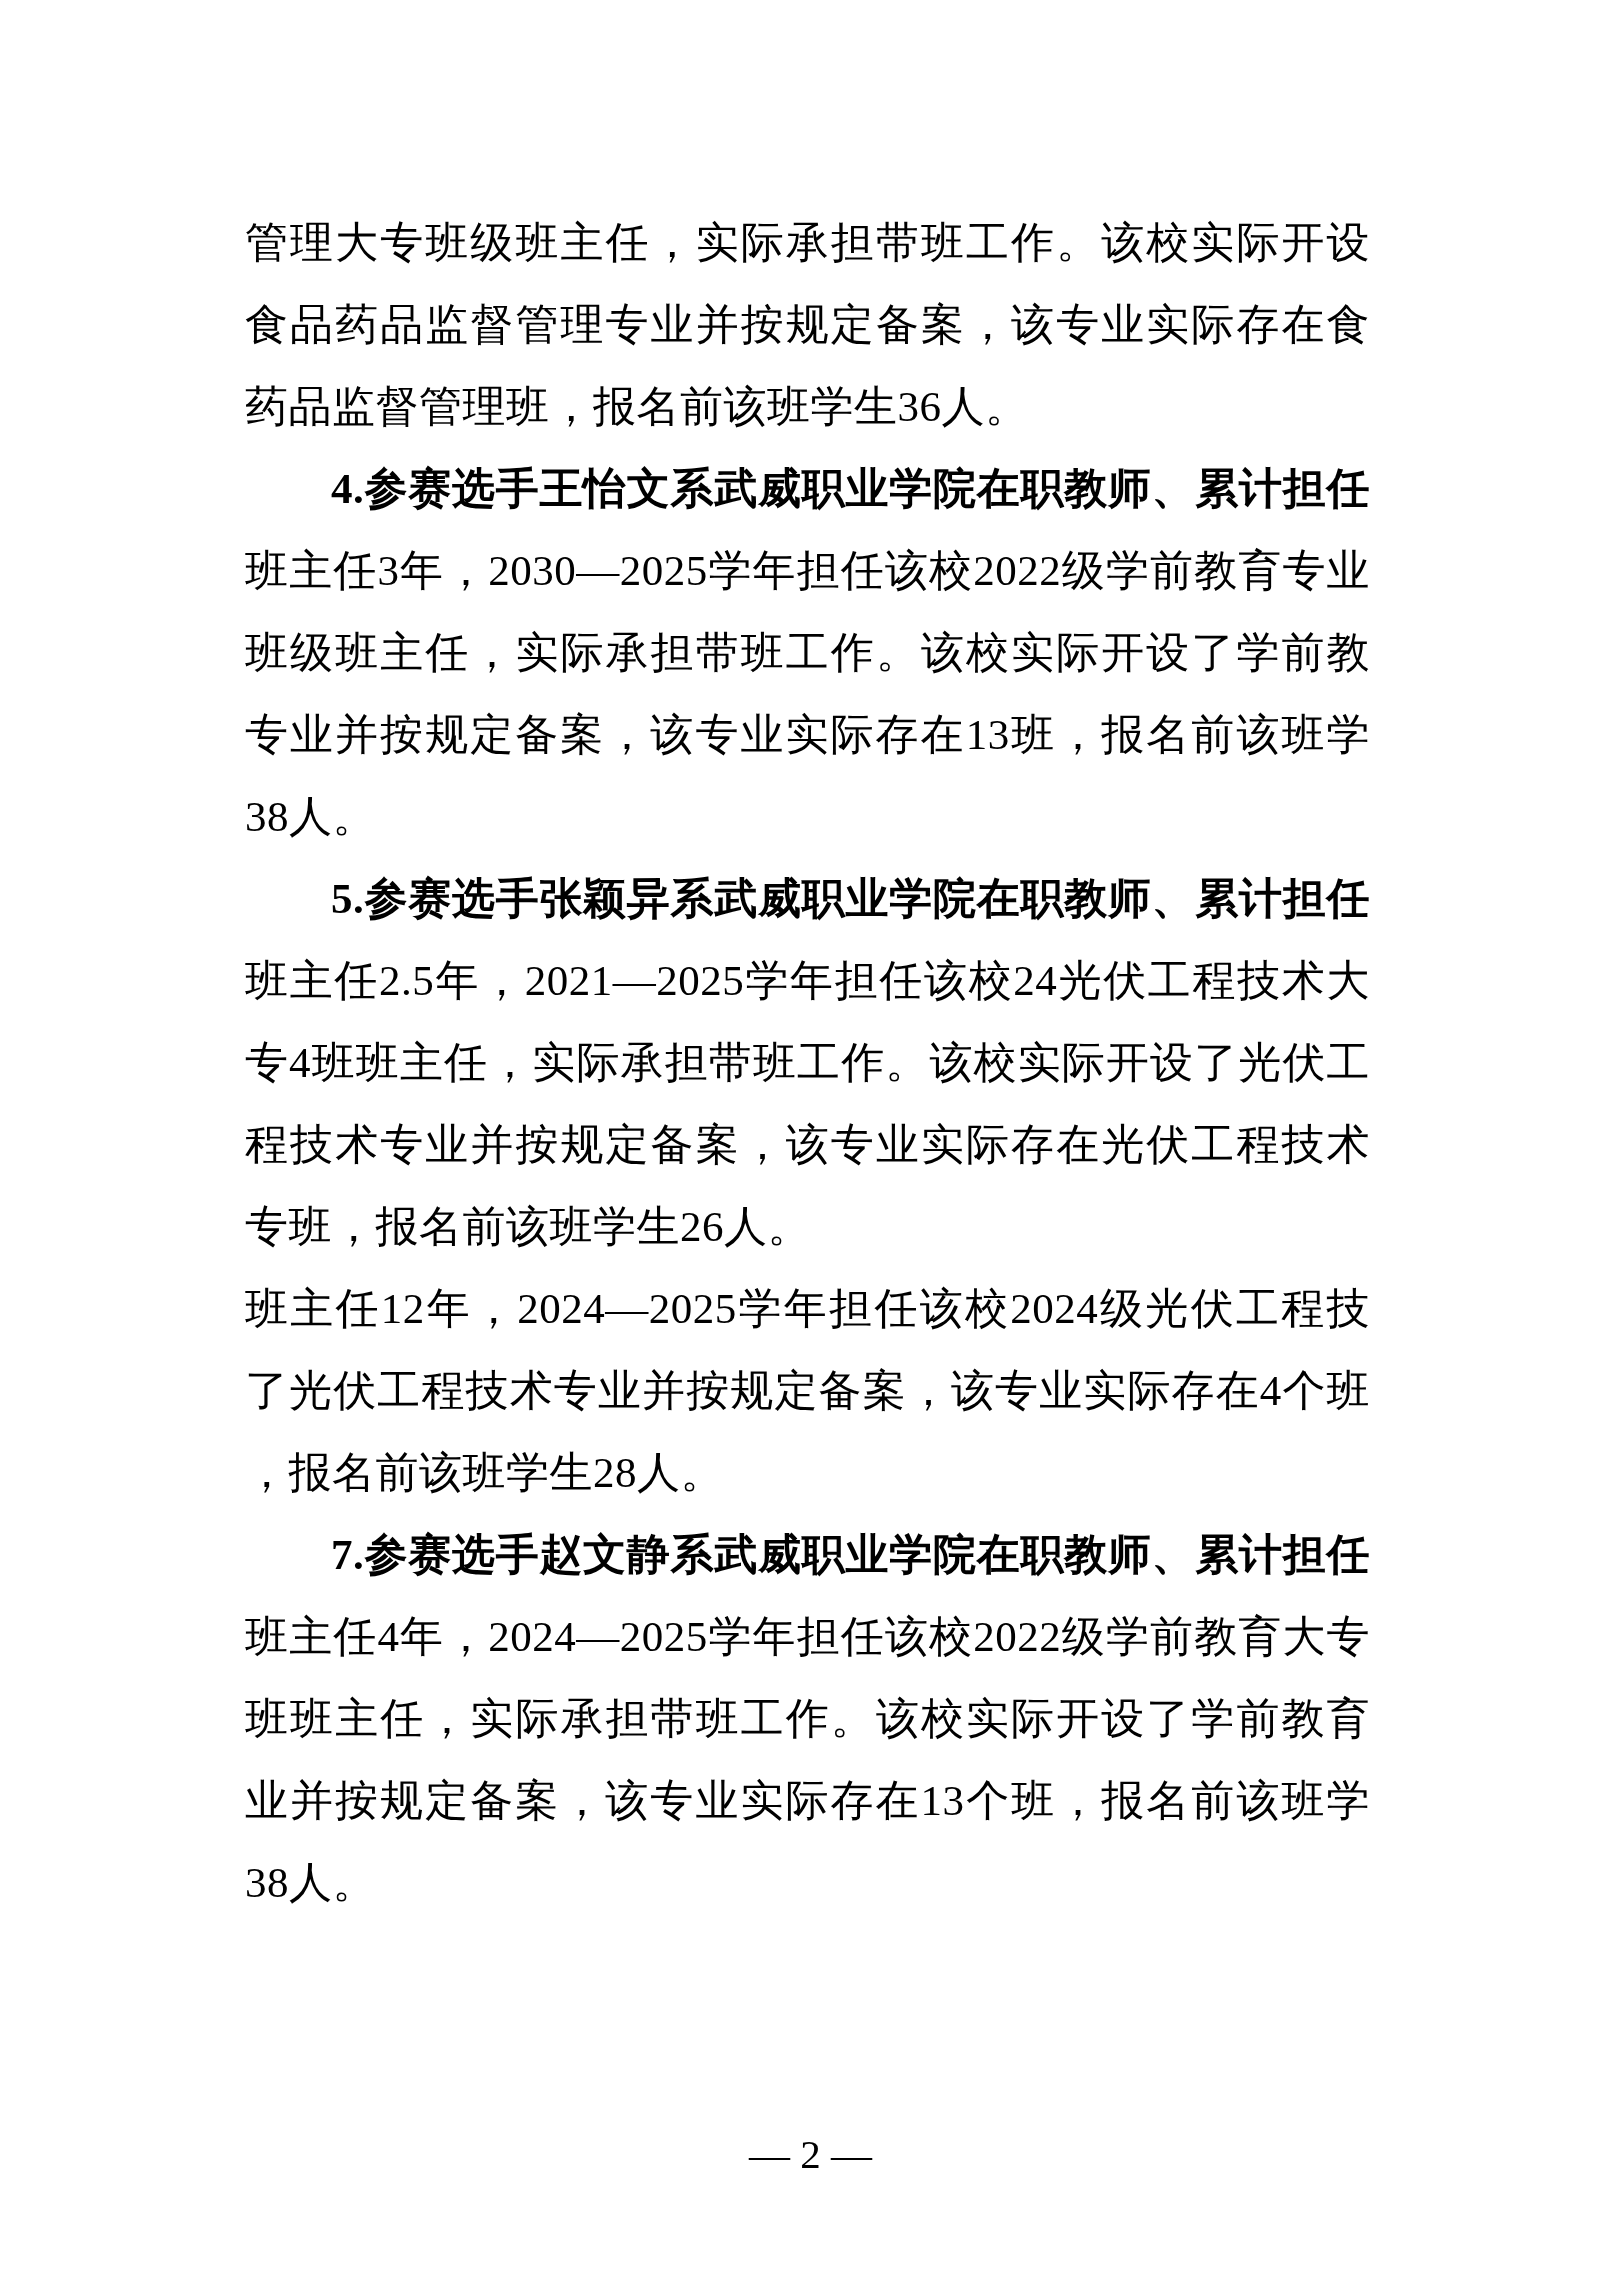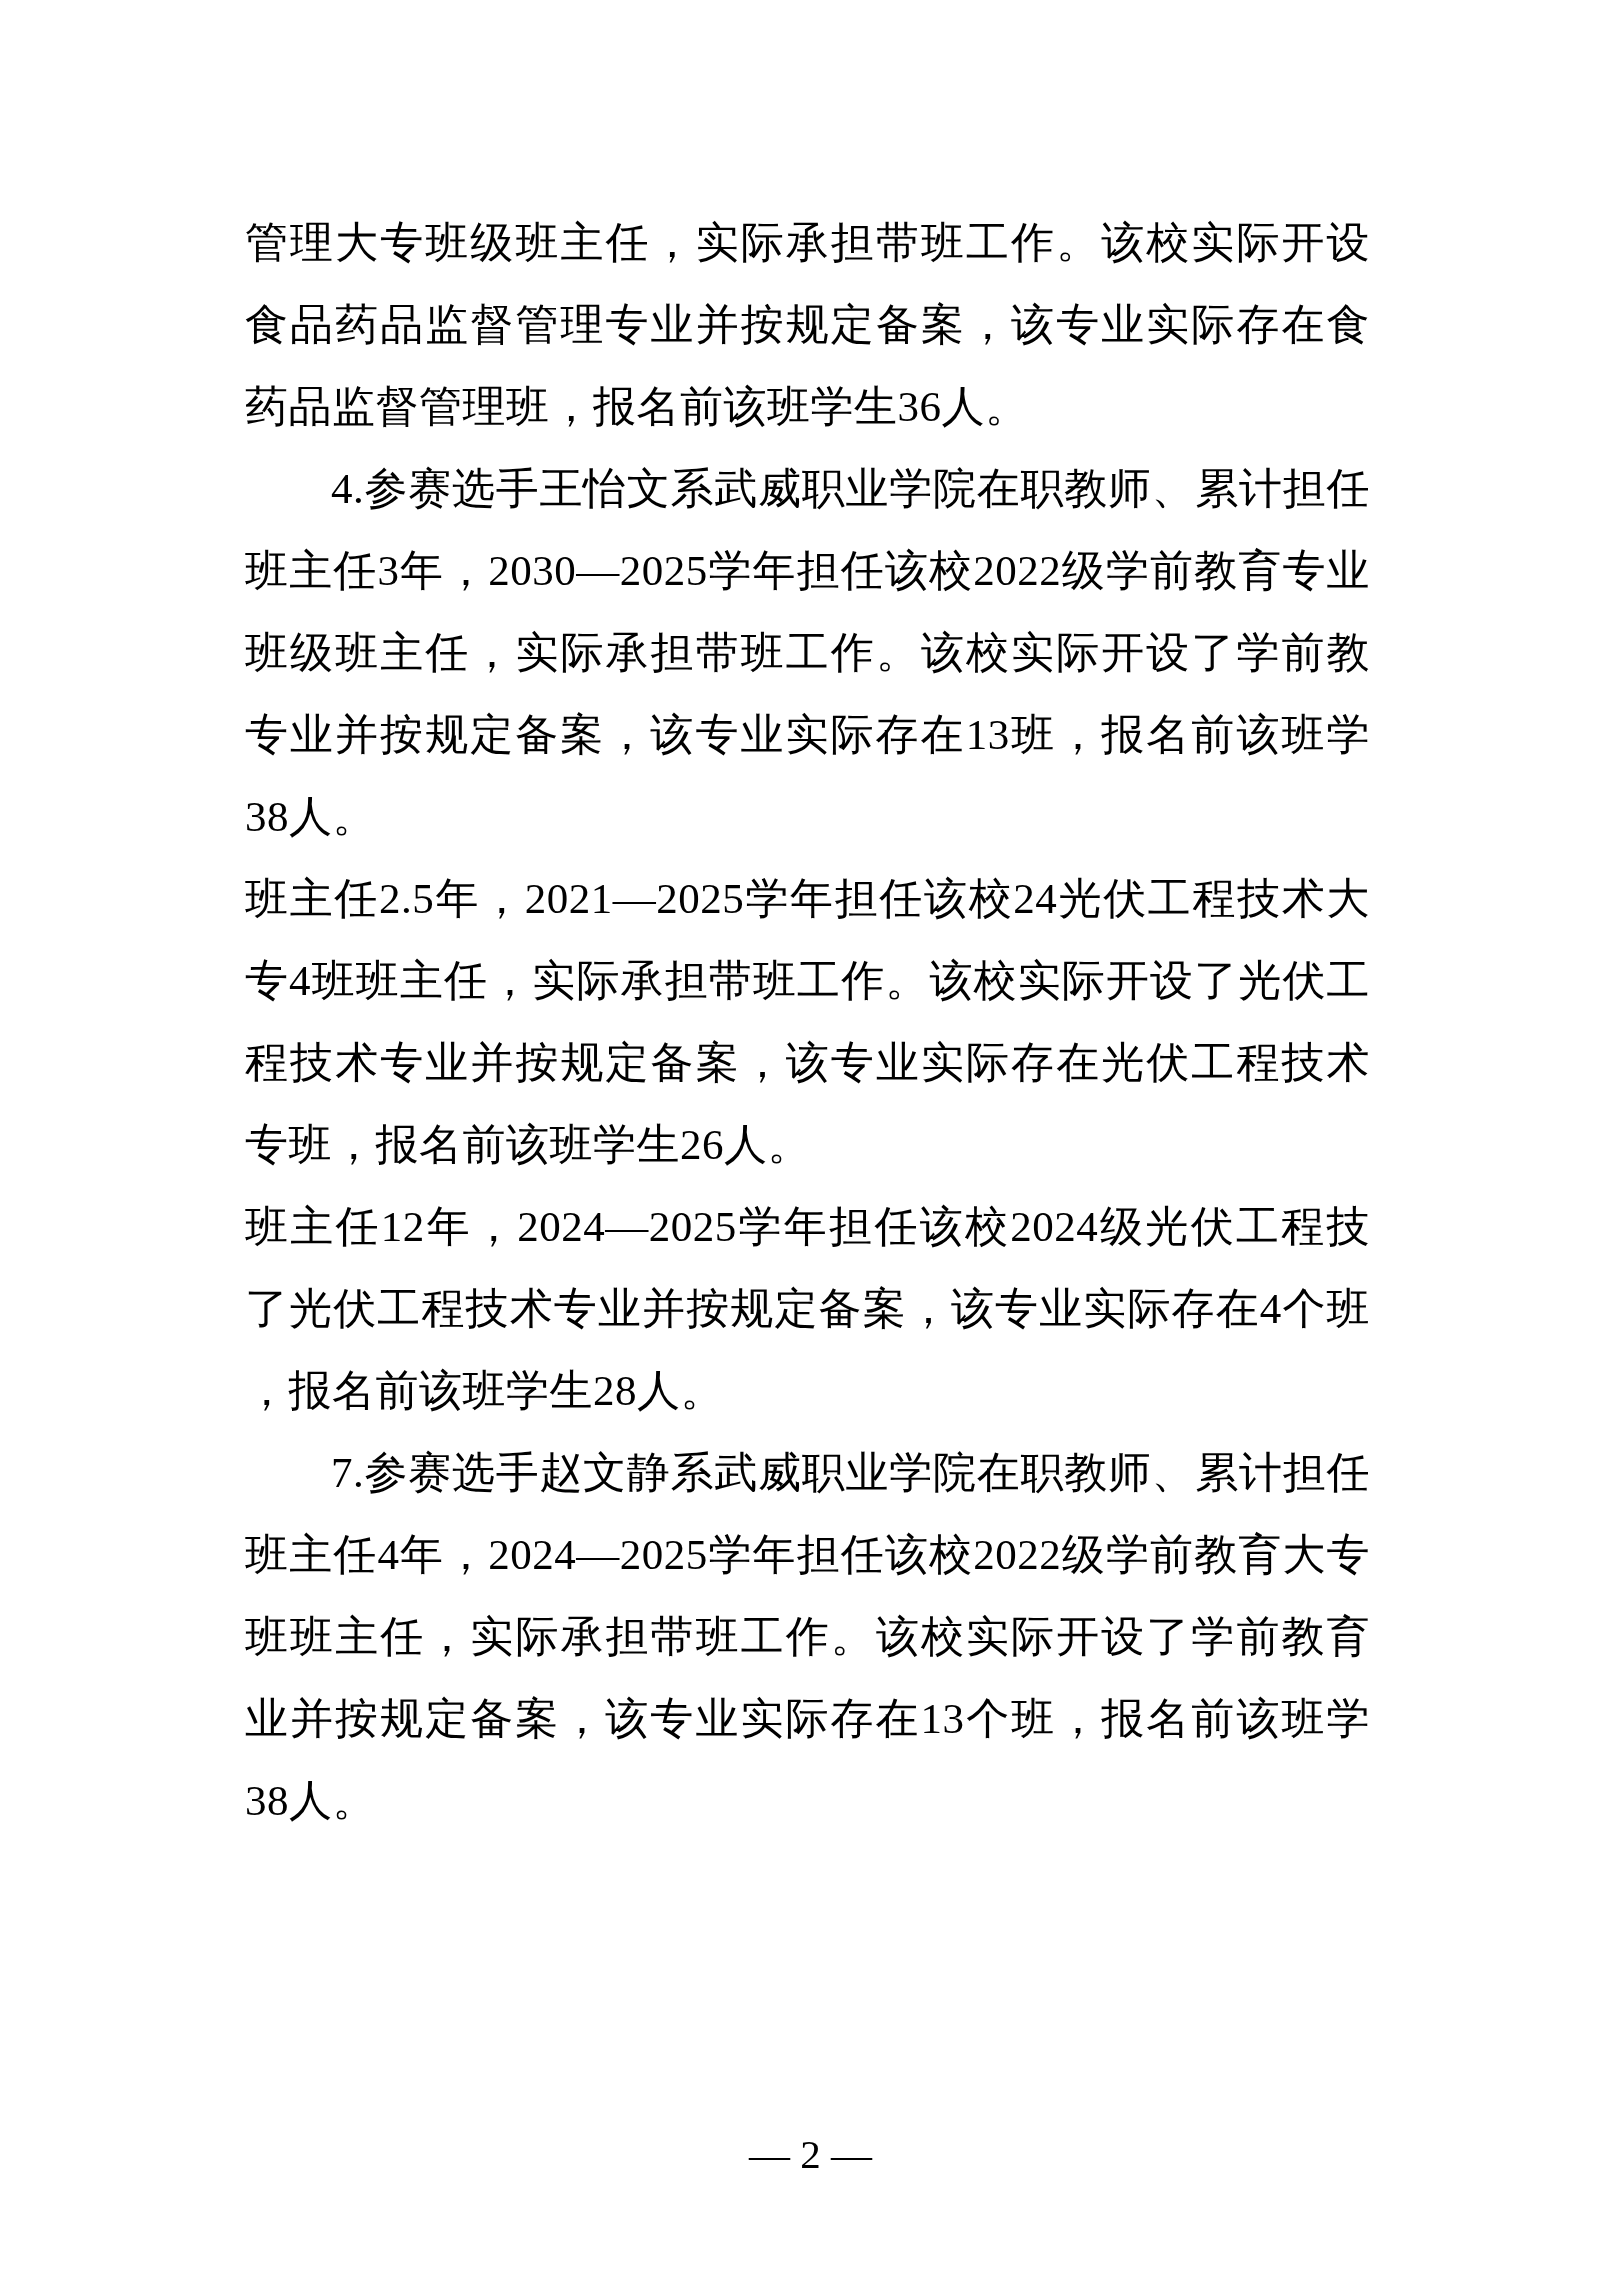--- a/index.html
+++ b/index.html
@@ -38,20 +38,21 @@
     overflow: hidden;
   }
   
   .line.last {
     text-align: right;
     text-align-last: left;
   }
   
   .line.indent {
     text-indent: 86px;
+    font-weight: bold;
   }
   .footer {
     position: absolute;
     left: 0;
     top: 2129px;
     width: 100%;
     text-align: center;
     font-size: 41px;
     line-height: 51px;
     color: #000000;
@@ -71,20 +72,21 @@
 
     <div class="para">
       <div class="line indent">4.参赛选手王怡文系武威职业学院在职教师、累计担任</div>
       <div class="line">班主任3年，2030—2025学年担任该校2022级学前教育专业</div>
       <div class="line">班级班主任，实际承担带班工作。该校实际开设了学前教育</div>
       <div class="line">专业并按规定备案，该专业实际存在13班，报名前该班学生</div>
       <div class="line last">38人。</div>
     </div>
 
     <div class="para">
+      <div class="line indent">5.参赛选手张颖异系武威职业学院在职教师、累计担任</div>
       <div class="line">班主任2.5年，2021—2025学年担任该校24光伏工程技术大</div>
       <div class="line">专4班班主任，实际承担带班工作。该校实际开设了光伏工</div>
       <div class="line">程技术专业并按规定备案，该专业实际存在光伏工程技术大</div>
       <div class="line last">专班，报名前该班学生26人。</div>
     </div>
 
     <div class="para">
       <div class="line">班主任12年，2024—2025学年担任该校2024级光伏工程技术</div>
       <div class="line">了光伏工程技术专业并按规定备案，该专业实际存在4个班</div>
       <div class="line last">，报名前该班学生28人。</div>

